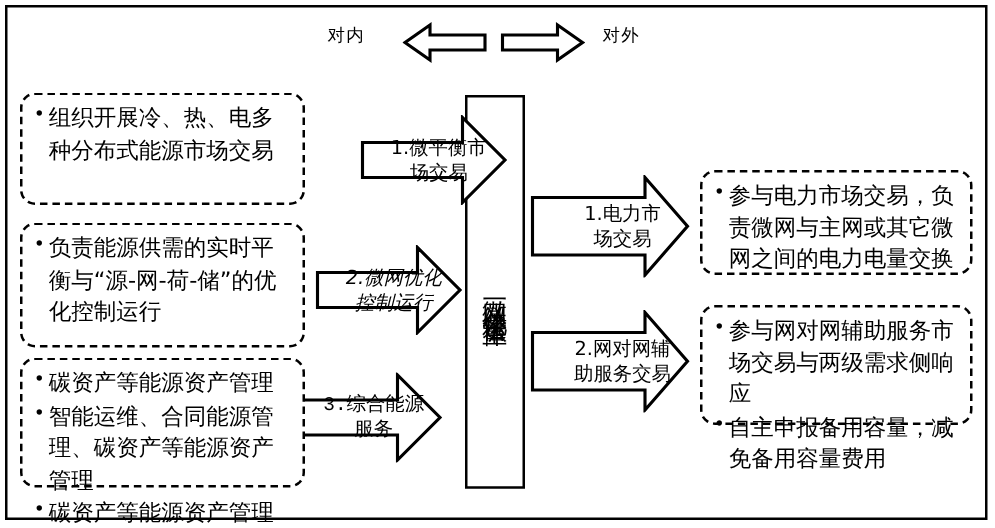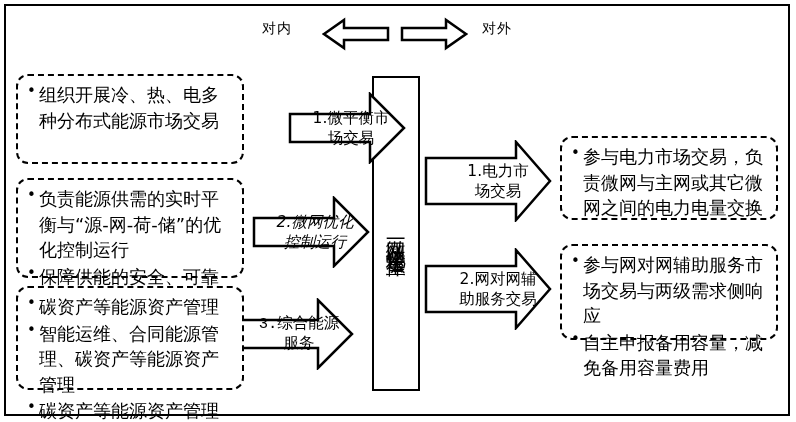--- a/index.html
+++ b/index.html
@@ -129,21 +129,20 @@
 
 <div class="abs dashbox" style="left:16px;top:74px;width:228px;height:90px;">
   <ul>
     <li>组织开展冷、热、电多种分布式能源市场交易</li>
   </ul>
 </div>
 
 <div class="abs dashbox" style="left:16px;top:178px;width:228px;height:100px;">
   <ul>
     <li>负责能源供需的实时平衡与“源-网-荷-储”的优化控制运行</li>
-    <li>保障供能的安全、可靠</li>
   </ul>
 </div>
 
 <div class="abs dashbox" style="left:16px;top:286px;width:228px;height:104px;">
   <ul>
     <li>碳资产等能源资产管理</li>
     <li>智能运维、合同能源管理、碳资产等能源资产管理</li>
     <li>碳资产等能源资产管理</li>
   </ul>
 </div>

